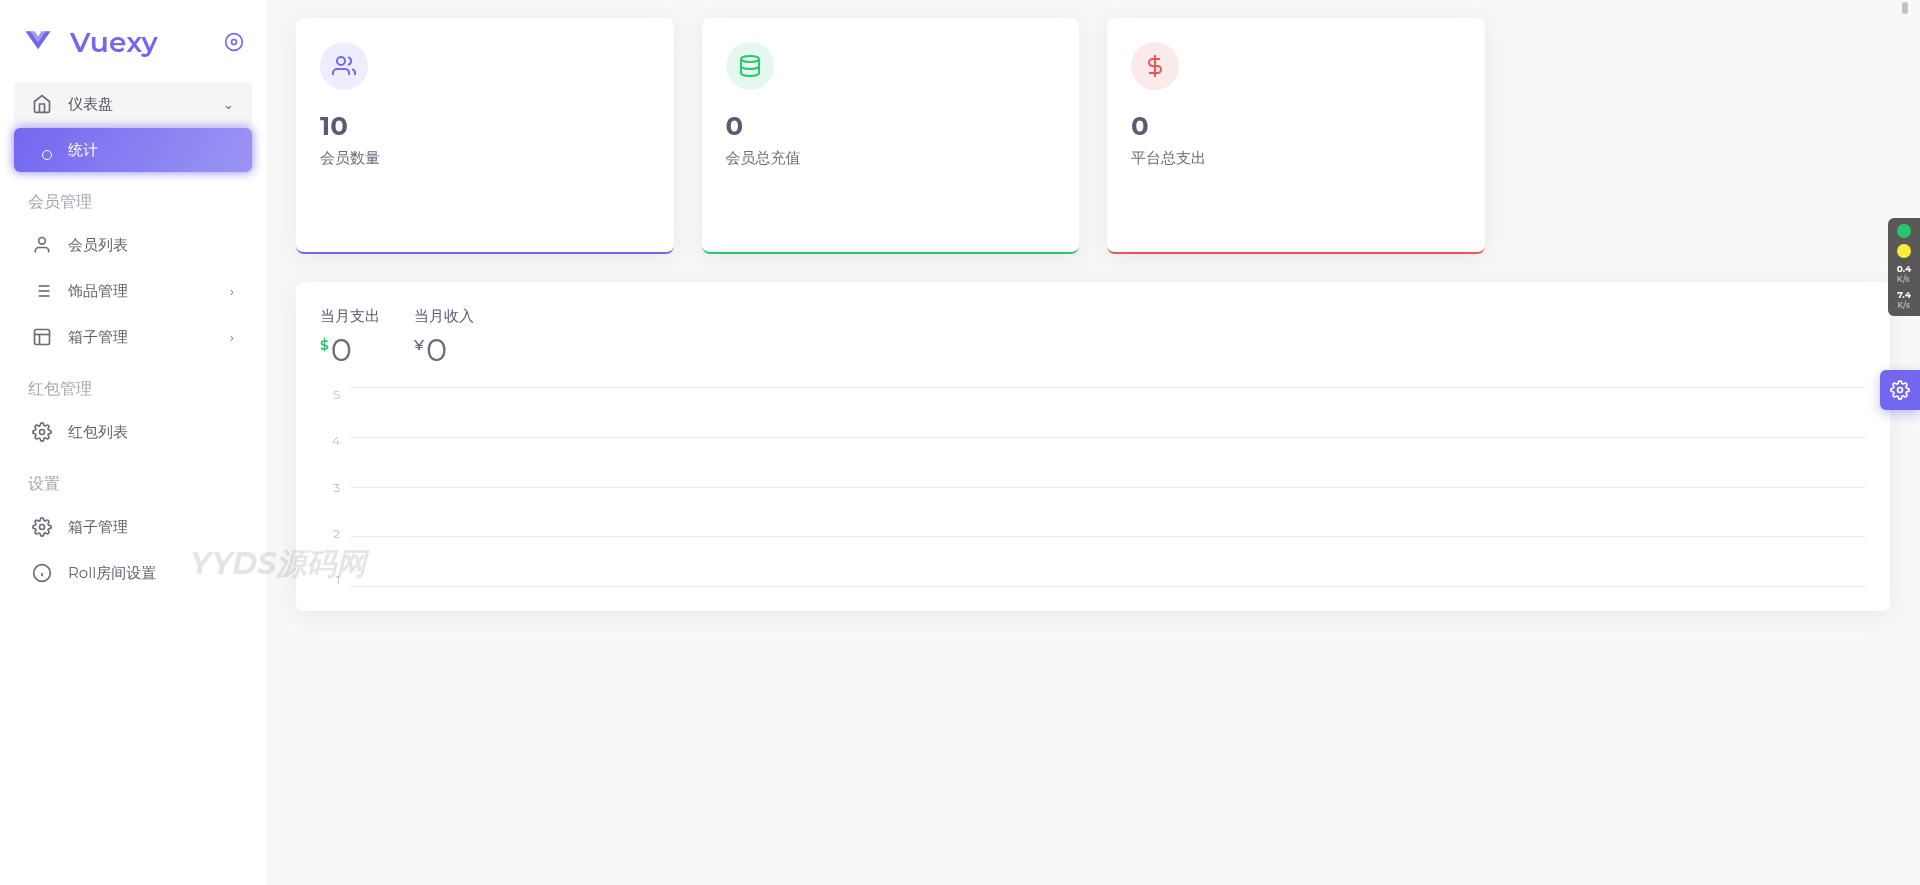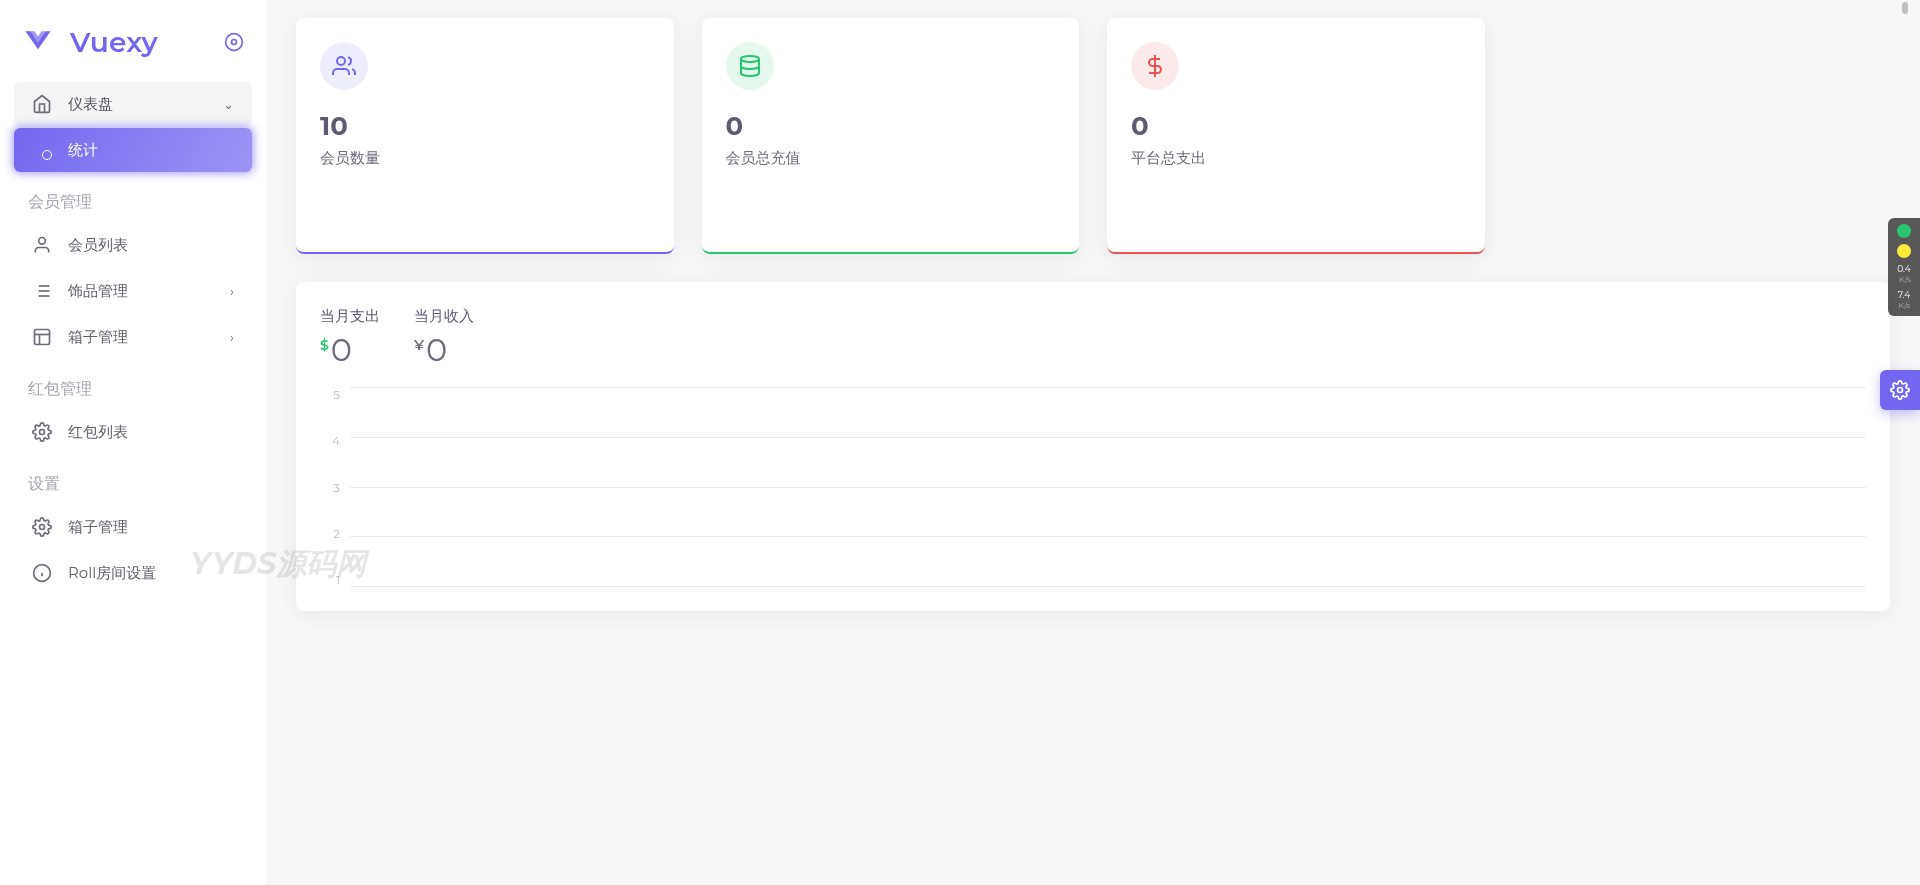--- a/index.html
+++ b/index.html
@@ -58,21 +58,21 @@
 .chart-yaxis { position: absolute; left: 0; top: 0; height: 100%; display: flex; flex-direction: column; justify-content: space-between; }
 .chart-tick { color: #b9b9c3; font-size: 12px; text-align: right; width: 20px; }
 .chart-grid { height: 100%; display: flex; flex-direction: column; justify-content: space-between; }
 .chart-line { border-top: 1px solid #ebe9f1; height: 0; }
 
 
 .net-widget { position: fixed; right: 0; top: 218px; width: 32px; background: rgba(60,60,60,0.85); border-radius: 6px 0 0 6px; padding: 6px 3px; display: flex; flex-direction: column; align-items: center; gap: 6px; color: #fff; font-size: 9px; }
 .net-dot { width: 14px; height: 14px; border-radius: 50%; }
 .net-dot.g { background: #28c76f; }
 .net-dot.y { background: #ffeb3b; }
-.net-speed { text-align: right; line-height: 1.1; }
+.net-speed { text-align: left; line-height: 1.1; font-weight: bold; }
 .net-speed .ks { color: #aaa; font-size: 8px; }
 
 .settings-fab { position: fixed; right: 0; top: 370px; width: 40px; height: 40px; background: #7367f0; border-radius: 6px 0 0 6px; display: flex; align-items: center; justify-content: center; color: #fff; cursor: pointer; box-shadow: 0 4px 12px rgba(115,103,240,0.4); }
 
 .watermark { position: fixed; left: 190px; top: 544px; font-size: 30px; font-weight: 700; color: rgba(150,150,150,0.25); font-style: italic; pointer-events: none; }
 
 .scrollbar-track { position: fixed; right: 12px; top: 0; width: 6px; height: 100%; }
 .scrollbar-thumb { width: 6px; height: 12px; background: #c0c0c0; border-radius: 3px; margin-top: 2px; }
 </style>
 </head>

